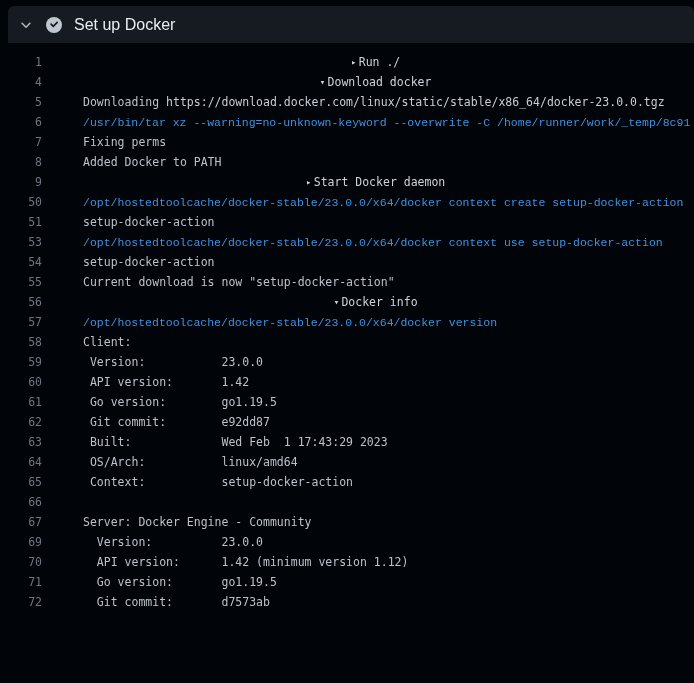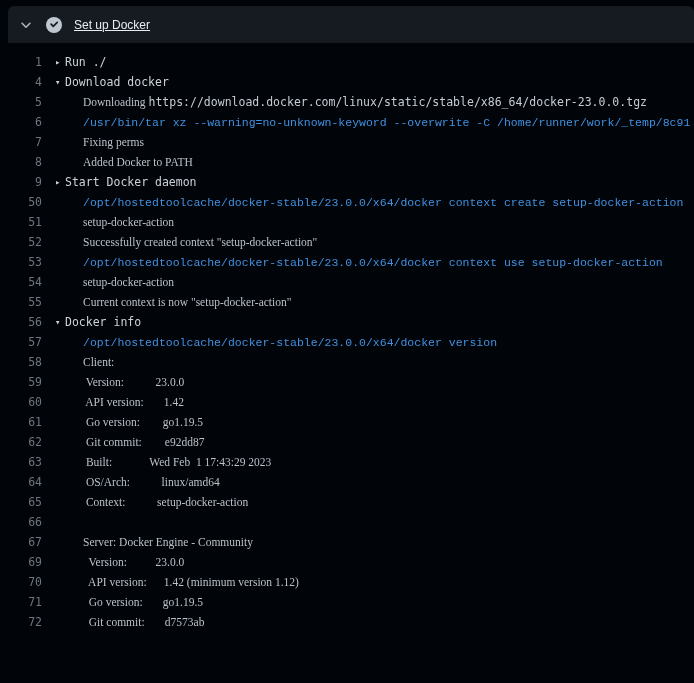--- a/index.html
+++ b/index.html
@@ -18,23 +18,22 @@
     border-radius: 6px 6px 0 0;
     display: flex;
     align-items: center;
     padding-left: 11px;
     cursor: pointer;
   }
   .step-header .chev { display: inline-flex; width: 14px; margin-right: 13px; }
   .step-header .status { display: inline-flex; width: 16px; margin-right: 12px; }
   .step-header .title {
     color: var(--title-color, #e6edf3);
-    font-size: 12px;
+    font-size: 16px;
     line-height: 14px;
-    text-decoration: underline;
   }
 
   .log { padding-top: 9px; }
   .log-row {
     height: 20px;
     display: flex;
     align-items: center;
     overflow: hidden;
     font-family: "DejaVu Sans Mono", monospace;
     font-size: 11.5px;
@@ -42,29 +41,29 @@
     white-space: pre;
   }
   .log-row .num {
     flex: 0 0 42px;
     text-align: right;
     color: var(--num-color, #6e7681);
     cursor: pointer;
   }
   .log-row .content { flex: 1 1 auto; overflow: hidden; white-space: pre; }
   .log-row .content.plainrow { margin-left: 41px; color: var(--text-color, #bac2ca); }
-  .log-row .content.grouprow { margin-left: 13px; color: var(--group-color, #ccd3da); cursor: pointer; }
+  .log-row .content.grouprow { margin-left: 13px; color: var(--group-color, #ccd3da); cursor: pointer; text-align: center; }
   .log-row .arrow {
     display: inline-block;
     width: 10px;
     font-size: 9px;
     color: var(--group-color, #ccd3da);
     vertical-align: middle;
   }
-  .seg-plain   { color: var(--text-color, #bac2ca); font-family: Liberation Serif, serif; }
+  .seg-plain   { color: var(--text-color, #bac2ca); }
   .seg-command { color: var(--command-color, #4191e0); font-family: Liberation Mono, monospace; }
   .seg-link    { color: var(--link-color, #c6cdd5); cursor: pointer; margin-top: 9px; }
 </style>
 </head>
 <body>
 
 <div class="page">
 
   <div class="step-header">
     <span class="chev">
@@ -84,24 +83,23 @@
   <div class="log" id="log">
       <div class="log-row"><span class="num">1</span><span class="content grouprow"><span class="arrow">▸</span><span>Run ./</span></span></div>
       <div class="log-row"><span class="num">4</span><span class="content grouprow"><span class="arrow">▾</span><span>Download docker</span></span></div>
       <div class="log-row"><span class="num">5</span><span class="content plainrow"><span class="seg-plain">Downloading </span><span class="seg-link">https://download.docker.com/linux/static/stable/x86_64/docker-23.0.0.tgz</span></span></div>
       <div class="log-row"><span class="num">6</span><span class="content plainrow"><span class="seg-command">/usr/bin/tar xz --warning=no-unknown-keyword --overwrite -C /home/runner/work/_temp/8c91</span></span></div>
       <div class="log-row"><span class="num">7</span><span class="content plainrow"><span class="seg-plain">Fixing perms</span></span></div>
       <div class="log-row"><span class="num">8</span><span class="content plainrow"><span class="seg-plain">Added Docker to PATH</span></span></div>
       <div class="log-row"><span class="num">9</span><span class="content grouprow"><span class="arrow">▸</span><span>Start Docker daemon</span></span></div>
       <div class="log-row"><span class="num">50</span><span class="content plainrow"><span class="seg-command">/opt/hostedtoolcache/docker-stable/23.0.0/x64/docker context create setup-docker-action</span></span></div>
       <div class="log-row"><span class="num">51</span><span class="content plainrow"><span class="seg-plain">setup-docker-action</span></span></div>
-      <div class="log-row"><span class="num">52</span><span class="content plainrow"><span class="seg-plain">Successfully created context "setup-docker-action"</span></span></div>
       <div class="log-row"><span class="num">53</span><span class="content plainrow"><span class="seg-command">/opt/hostedtoolcache/docker-stable/23.0.0/x64/docker context use setup-docker-action</span></span></div>
       <div class="log-row"><span class="num">54</span><span class="content plainrow"><span class="seg-plain">setup-docker-action</span></span></div>
-      <div class="log-row"><span class="num">55</span><span class="content plainrow"><span class="seg-plain">Current context is now "setup-docker-action"</span></span></div>
+      <div class="log-row"><span class="num">55</span><span class="content plainrow"><span class="seg-plain">Current download is now "setup-docker-action"</span></span></div>
       <div class="log-row"><span class="num">56</span><span class="content grouprow"><span class="arrow">▾</span><span>Docker info</span></span></div>
       <div class="log-row"><span class="num">57</span><span class="content plainrow"><span class="seg-command">/opt/hostedtoolcache/docker-stable/23.0.0/x64/docker version</span></span></div>
       <div class="log-row"><span class="num">58</span><span class="content plainrow"><span class="seg-plain">Client:</span></span></div>
       <div class="log-row"><span class="num">59</span><span class="content plainrow"><span class="seg-plain"> Version:           23.0.0</span></span></div>
       <div class="log-row"><span class="num">60</span><span class="content plainrow"><span class="seg-plain"> API version:       1.42</span></span></div>
       <div class="log-row"><span class="num">61</span><span class="content plainrow"><span class="seg-plain"> Go version:        go1.19.5</span></span></div>
       <div class="log-row"><span class="num">62</span><span class="content plainrow"><span class="seg-plain"> Git commit:        e92dd87</span></span></div>
       <div class="log-row"><span class="num">63</span><span class="content plainrow"><span class="seg-plain"> Built:             Wed Feb  1 17:43:29 2023</span></span></div>
       <div class="log-row"><span class="num">64</span><span class="content plainrow"><span class="seg-plain"> OS/Arch:           linux/amd64</span></span></div>
       <div class="log-row"><span class="num">65</span><span class="content plainrow"><span class="seg-plain"> Context:           setup-docker-action</span></span></div>

